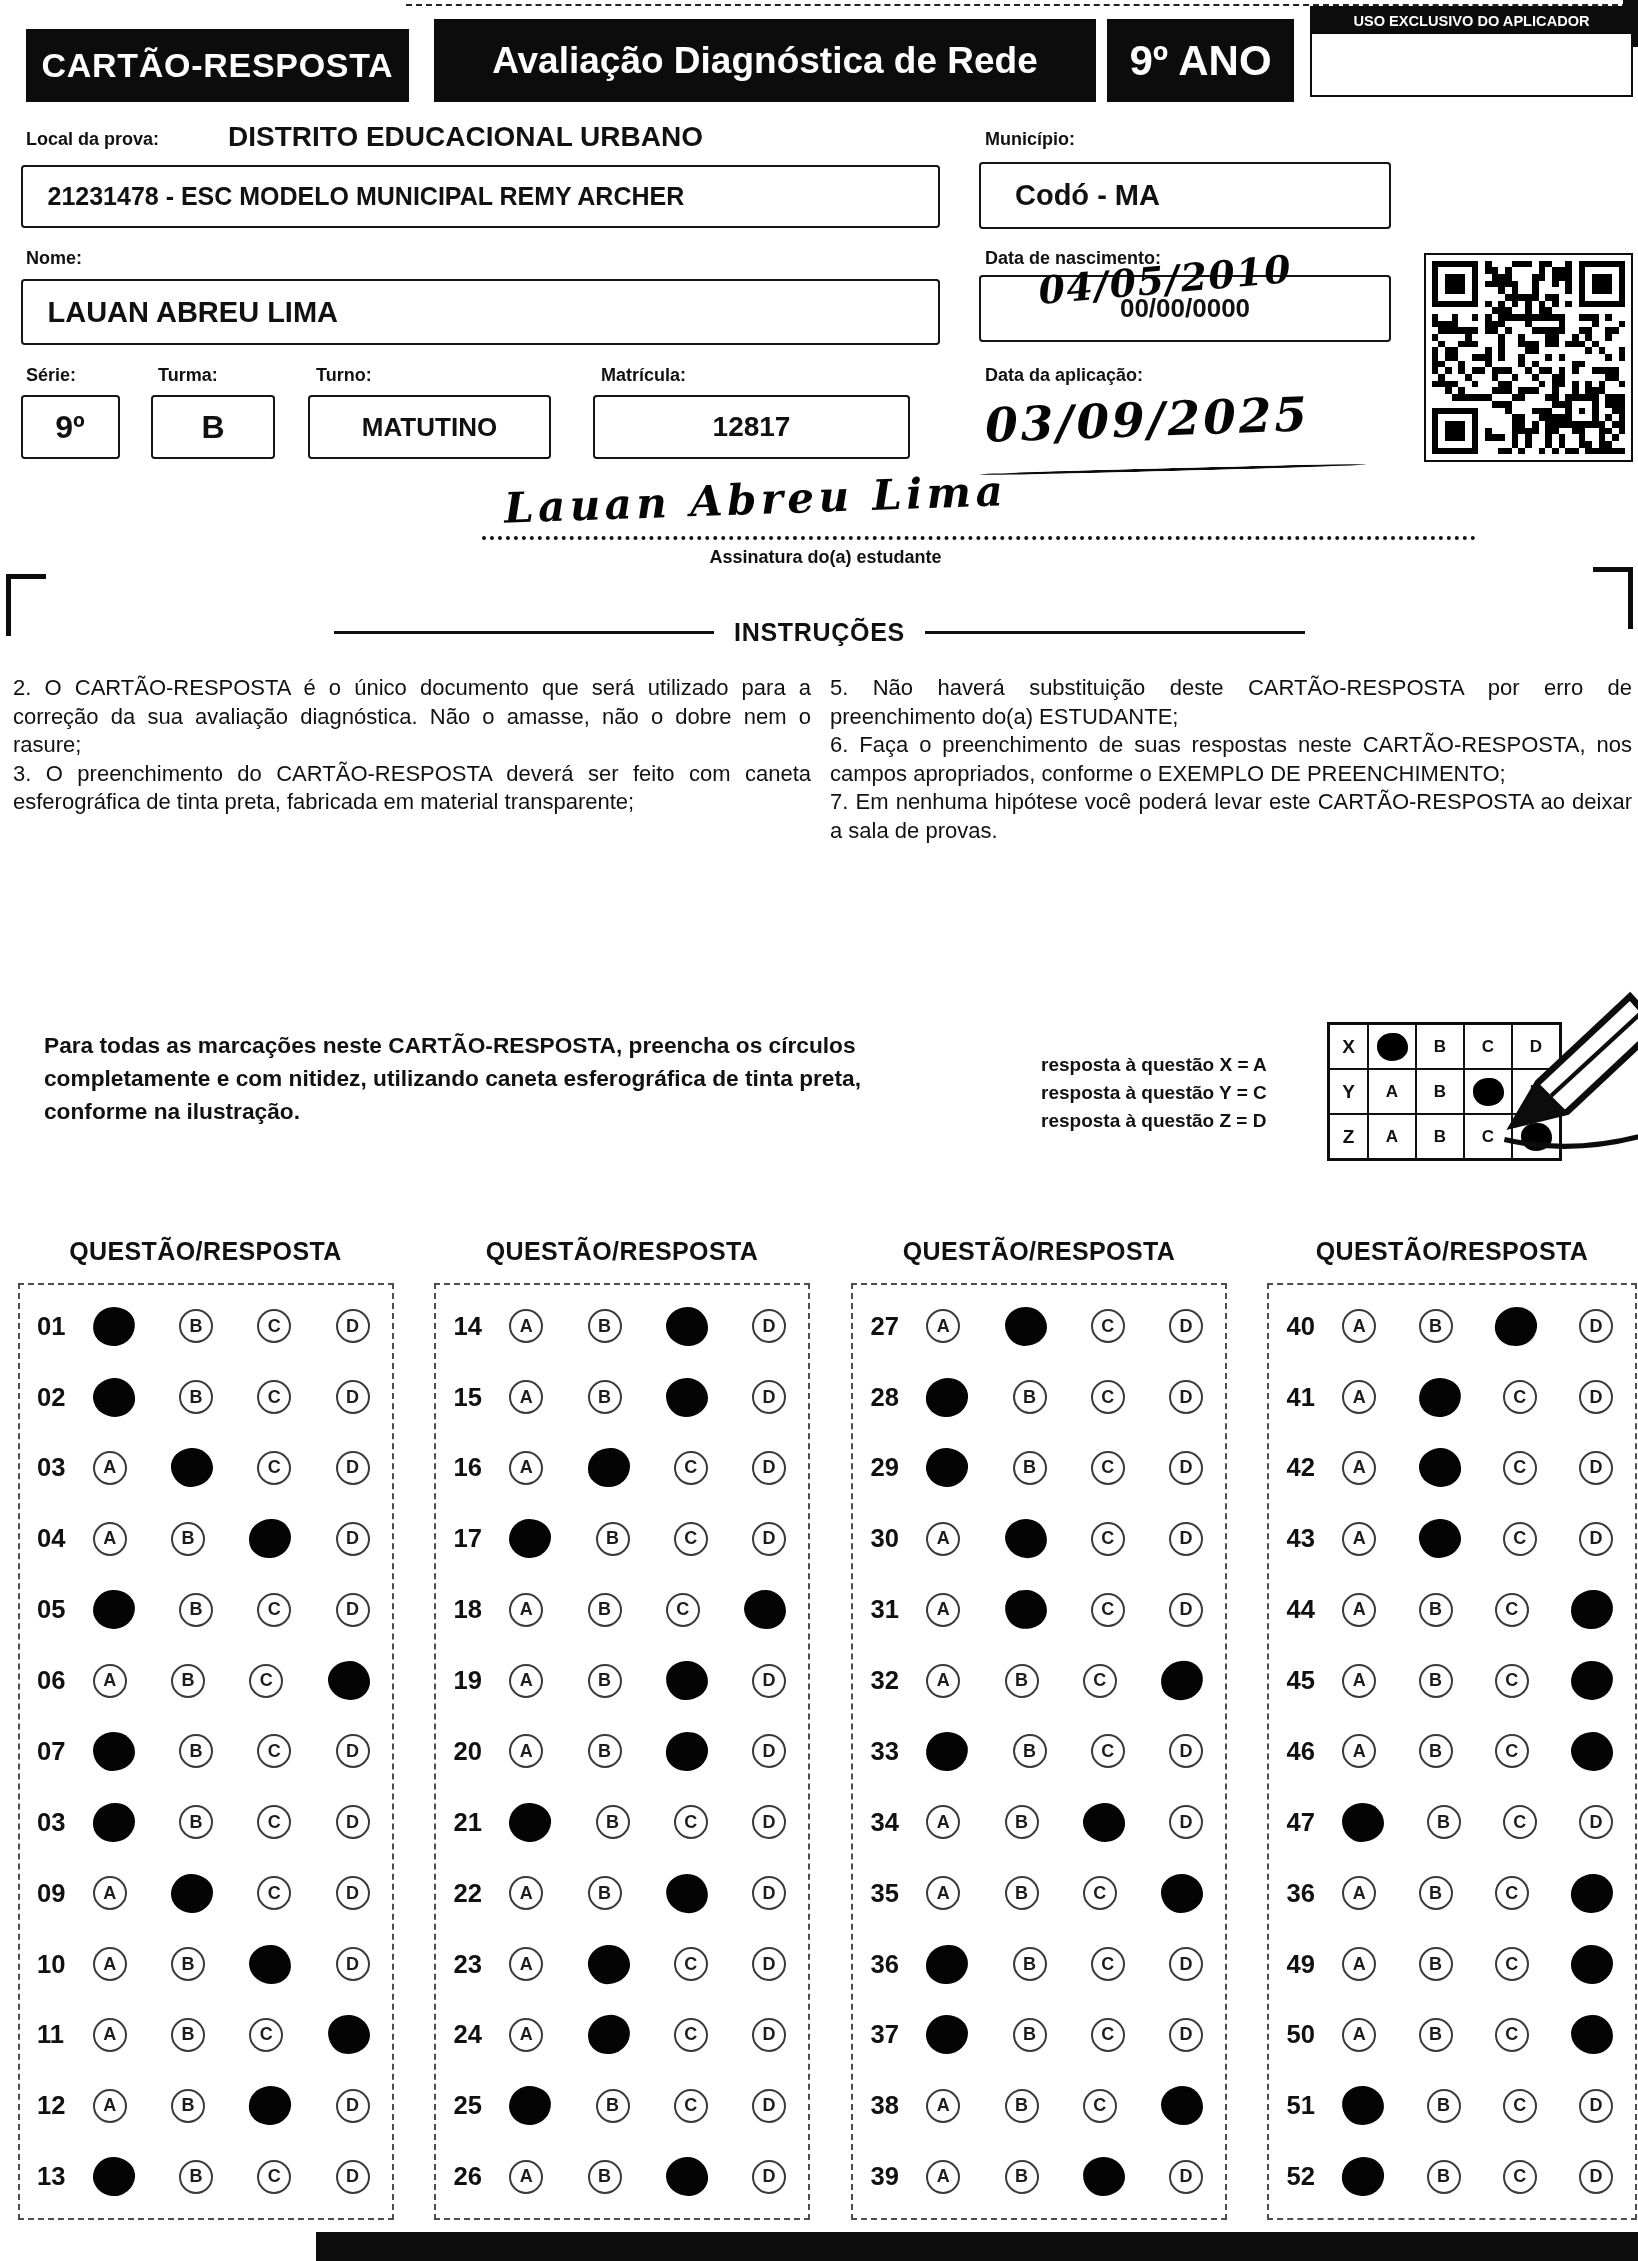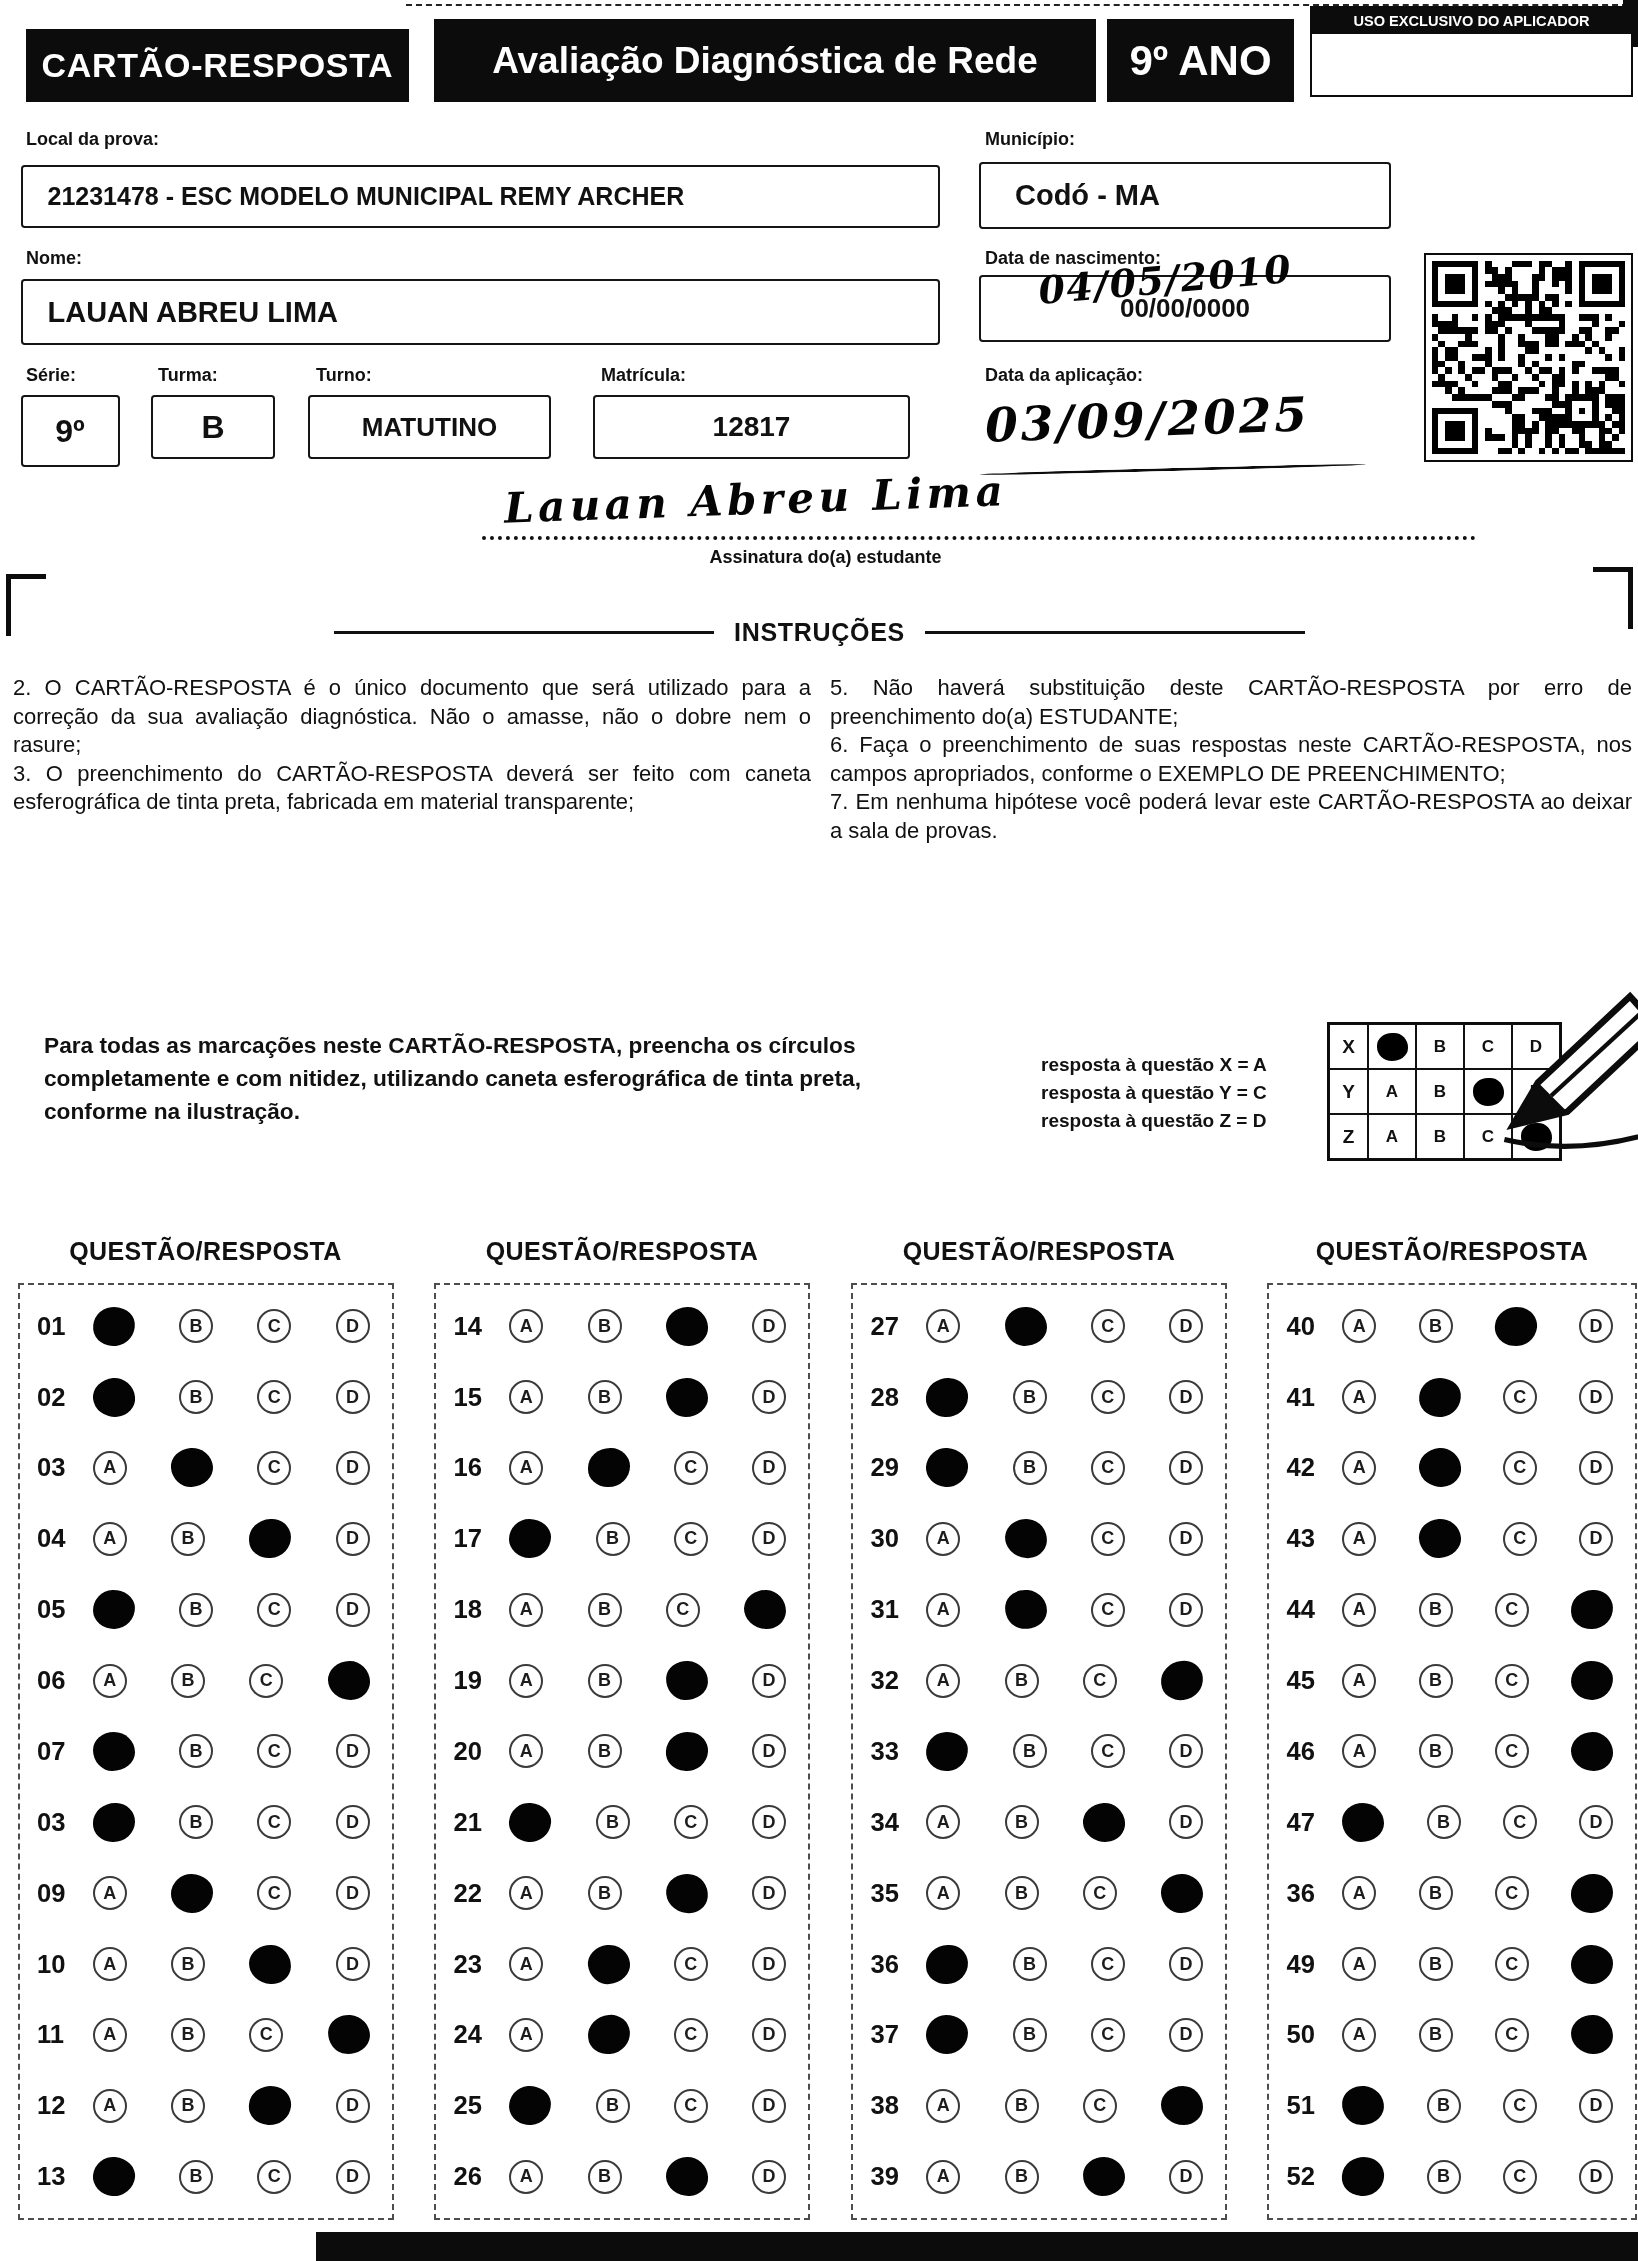--- a/index.html
+++ b/index.html
@@ -20,21 +20,21 @@
   .app-body  { display:flex; align-items:center; justify-content:center; gap:8.8px; height:53px; font-size:19px; font-weight:bold; }
   .app-circle { width:25px; height:25px; border:2.9px solid #0c0c0c; border-radius:50%; box-sizing:border-box; }
   
   .lbl { position:absolute; font-size:18px; font-weight:bold; }
   .bigval { position:absolute; font-size:28px; font-weight:bold; }
   .fieldbox { position:absolute; border:2.9px solid #151515; border-radius:3.7px; background:#fff; display:flex; align-items:center; font-weight:bold; box-sizing:border-box; }
   .fb-school    { left:20.5px;  top:165px; width:919px; height:63px; font-size:25px; padding-left:25px; }
   .fb-municipio { left:979px;top:162px; width:412px;  height:67px; font-size:29px; padding-left:34px; }
   .fb-nome      { left:20.5px;  top:279px; width:919px; height:66px; font-size:29px; padding-left:25px; }
   .fb-nasc      { left:979px;top:275px; width:412px;  height:67px; font-size:26px; justify-content:center; position:absolute; }
-  .fb-serie     { left:20.5px;  top:395px; width:99px;  height:72px; font-size:32px; justify-content:center; }
+  .fb-serie     { left:20.5px;  top:395px; width:99px;  height:64px; font-size:32px; justify-content:center; }
   .fb-turma     { left:151px; top:395px; width:124px;  height:64px; font-size:32px; justify-content:center; }
   .fb-turno     { left:308px; top:395px; width:243px;  height:64px; font-size:26px; justify-content:center; }
   .fb-matricula { left:593px; top:395px; width:317px;  height:64px; font-size:28px; justify-content:center; }
   .hand { font-family:"DejaVu Serif", serif; font-style:italic; font-weight:bold; color:#050505; }
   .hand-nasc { position:absolute; left:1038px; top:257px; font-size:38px; transform:rotate(-5deg); letter-spacing:1.5px; z-index:3; }
   .hand-aplic { position:absolute; left:985px; top:392px; font-size:47px; transform:rotate(-2deg); letter-spacing:2.9px; z-index:3; }
   .aplic-line { position:absolute; left:979px; top:468px; width:387px; border-bottom:3.7px solid #0c0c0c; transform:rotate(-1.5deg); border-radius:50%; }
   .hand-sig { position:absolute; left:504px; top:475px; font-size:42px; transform:rotate(-2deg); letter-spacing:4.4px; z-index:3; }
   .sig-dots { position:absolute; left:482px; top:536px; width:994px; border-bottom:4.4px dotted #111; }
   .sig-label { position:absolute; left:482px; top:547px; width:687px; text-align:center; font-size:18px; font-weight:bold; }
@@ -90,20 +90,21 @@
     <span>Avaliação Diagnóstica de Rede</span>
   </div>
   <div class="blackbox hdr-grade">
     <span>9º ANO</span>
   </div>
   <div class="applicator">
     <div class="app-title">USO EXCLUSIVO DO APLICADOR</div>
   </div>
 
   <div class="lbl" style="left:26px; top:129px;">Local da prova:</div>
+  <div class="bigval" style="left:228px; top:121px;">DISTRITO EDUCACIONAL URBANO</div>
   <div class="lbl" style="left:985px; top:129px;">Município:</div>
 
   <div class="fieldbox fb-school">
     <span>21231478 - ESC MODELO MUNICIPAL REMY ARCHER</span>
   </div>
   <div class="fieldbox fb-municipio">
     <span>Codó - MA</span>
   </div>
 
   <div class="lbl" style="left:26px; top:248px;">Nome:</div>

